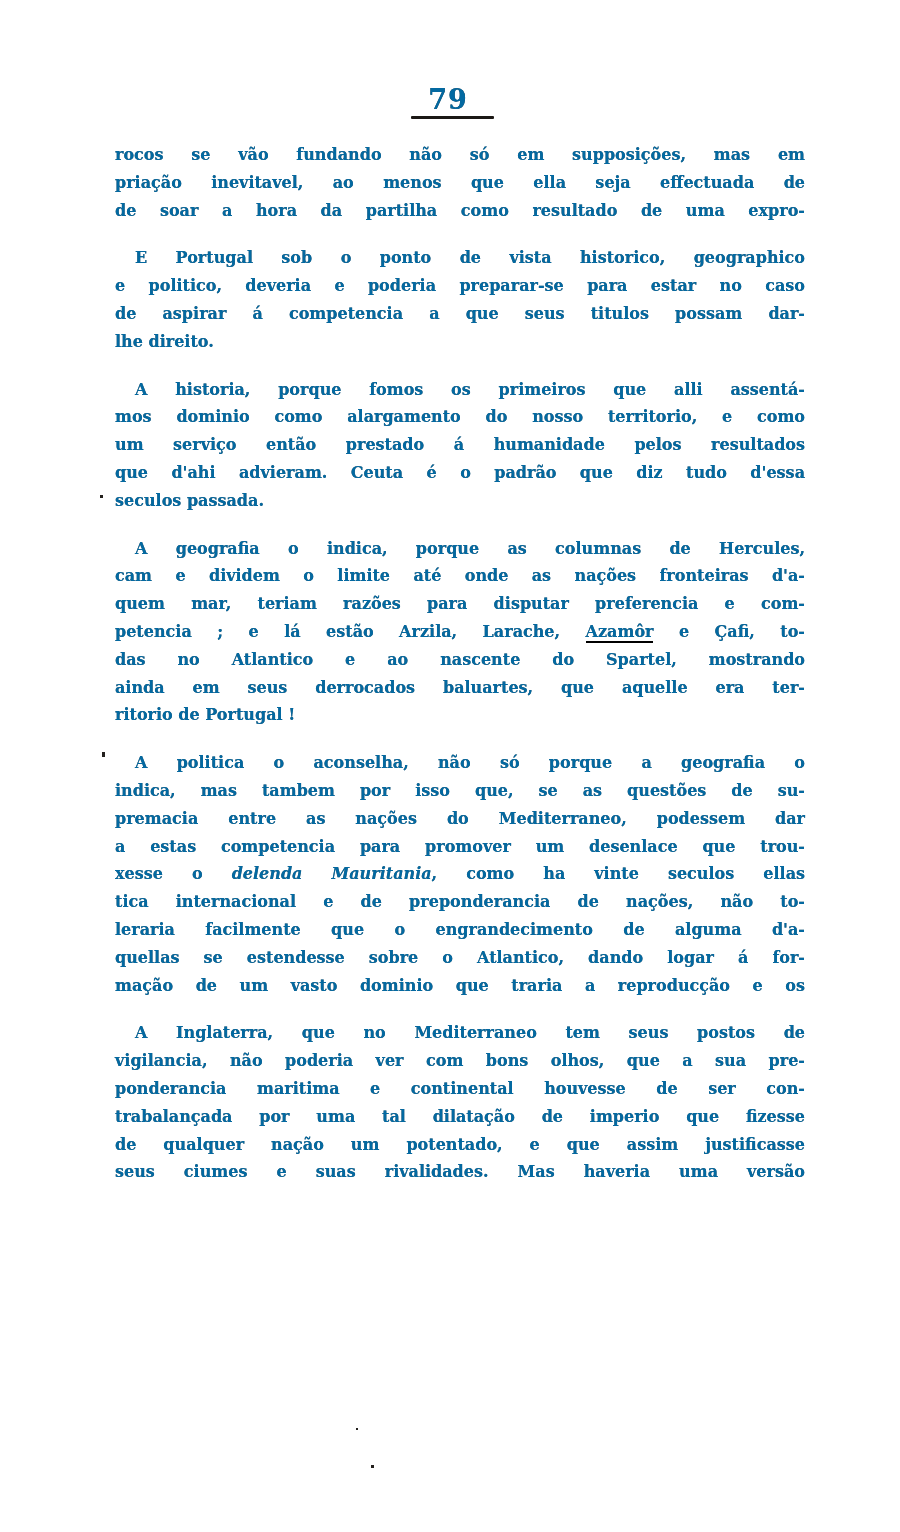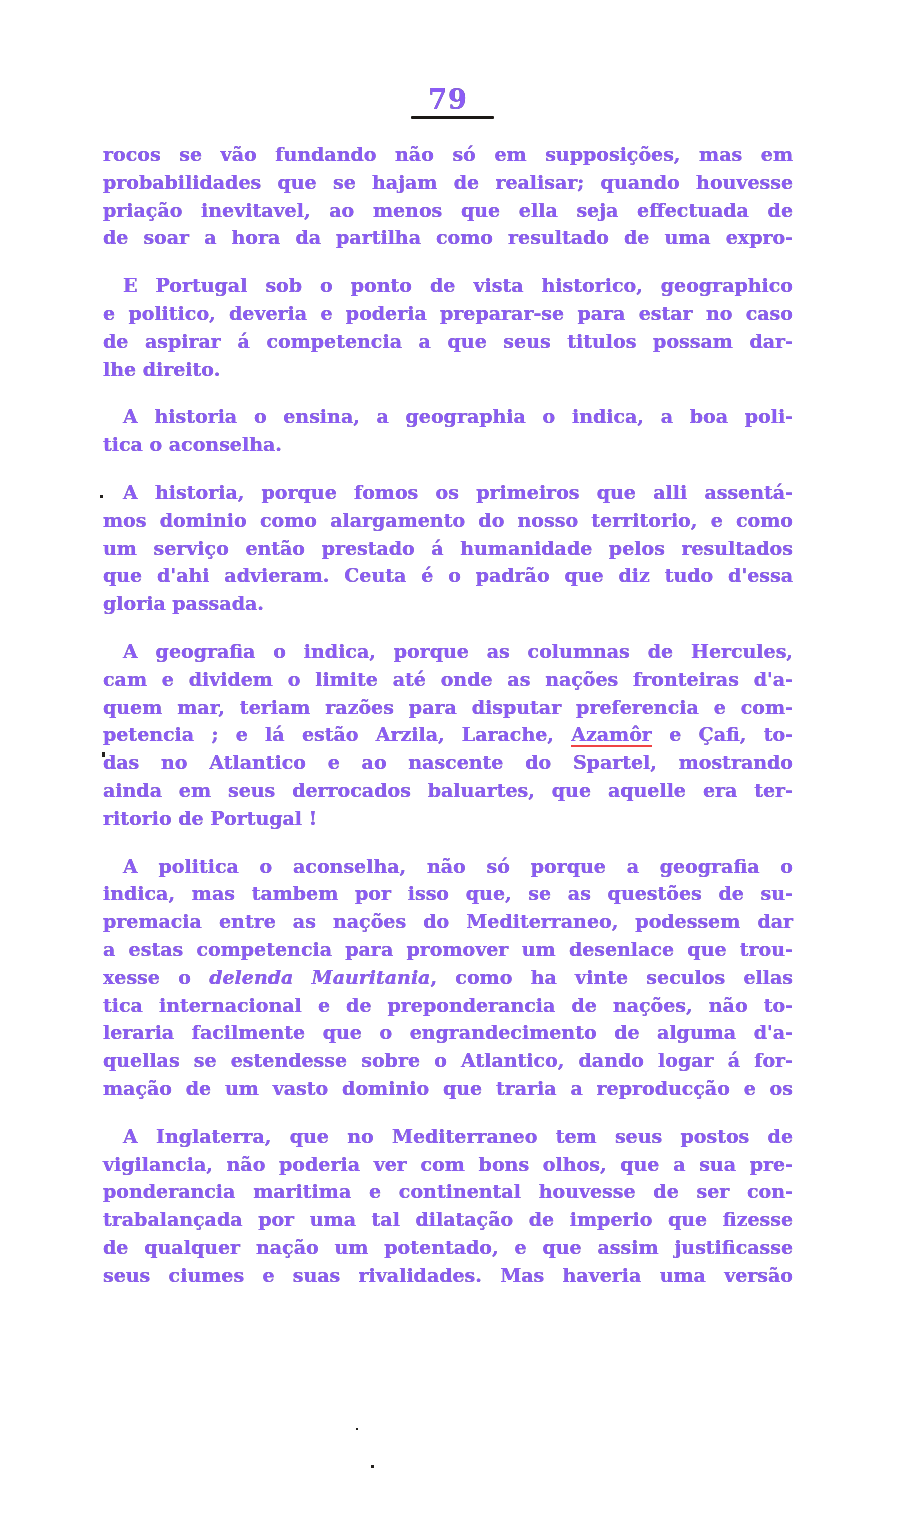--- a/index.html
+++ b/index.html
@@ -2,21 +2,21 @@
 <html><head>
 <meta charset="utf-8">
 <style>
   html, body { margin: 0; padding: 0; background: #ffffff; }
   .page {
     position: relative;
     width: 900px;
     height: 1524px;
     background: #ffffff;
     font-family: "DejaVu Serif", serif;
-    color: #8b5cf6;
+    color: #0369a1;
     overflow: hidden;
   }
   .pagenum {
     position: absolute;
     top: 84px;
     left: 103px;
     width: 690px;
     text-align: center;
     font-size: 27px;
     font-weight: bold;
@@ -28,71 +28,66 @@
     top: 116px;
     left: 411px;
     width: 83px;
     height: 3px;
     background: #1b1815;
     border-radius: 1px;
   }
   .text-block {
     position: absolute;
     top: 141px;
-    left: 103px;
+    left: 115px;
     width: 690px;
-    font-size: 19px;
+    font-size: 16px;
     line-height: 27.8px;
     font-weight: bold;
     text-shadow: 0 0 0.5px rgba(23,20,18,0.65);
   }
   .para { margin: 0; }
   
   .text-block .para:nth-child(6) { margin-top: 8px; }
   .text-block .para:nth-child(7) { margin-top: 5px; }
   .line { display: block; height: 27.8px; }
   .line.just { text-align: justify; text-align-last: justify; }
   .line.first { padding-left: 20px; margin-top: 20px; }
   .it { font-style: italic; }
-  .ul { border-bottom: 2px solid #ef4444; }
+  .ul { border-bottom: 2px solid #000000; }
   .speck { position: absolute; background: #23201d; }
   #speck-1 { left: 100px; top: 495px; width: 3px; height: 3px; }
   #speck-2 { left: 102px; top: 752px; width: 3px; height: 5px; }
   #speck-3 { left: 356px; top: 1428px; width: 2px; height: 2px; }
   #speck-4 { left: 371px; top: 1465px; width: 3px; height: 3px; }
 </style>
 </head>
 <body>
 
 <div class="page">
   <div class="pagenum">79</div>
   <div class="pagenum-rule"></div>
   <div class="text-block">
       <div class="para">
         <div class="line just"><span class="">rocos se vão fundando não só em supposições, mas em</span></div>
-        <div class="line just"><span class="">probabilidades que se hajam de realisar; quando houvesse</span></div>
         <div class="line just"><span class="">priação inevitavel, ao menos que ella seja effectuada de</span></div>
         <div class="line just"><span class="">de soar a hora da partilha como resultado de uma expro-</span></div>
       </div>
       <div class="para">
         <div class="line just first"><span class="">E Portugal sob o ponto de vista historico, geographico</span></div>
         <div class="line just"><span class="">e politico, deveria e poderia preparar-se para estar no caso</span></div>
         <div class="line just"><span class="">de aspirar á competencia a que seus titulos possam dar-</span></div>
         <div class="line"><span class="">lhe direito.</span></div>
       </div>
       <div class="para">
-        <div class="line just first"><span class="">A historia o ensina, a geographia o indica, a boa poli-</span></div>
-        <div class="line"><span class="">tica o aconselha.</span></div>
-      </div>
-      <div class="para">
         <div class="line just first"><span class="">A historia, porque fomos os primeiros que alli assentá-</span></div>
         <div class="line just"><span class="">mos dominio como alargamento do nosso territorio, e como</span></div>
         <div class="line just"><span class="">um serviço então prestado á humanidade pelos resultados</span></div>
         <div class="line just"><span class="">que d'ahi advieram. Ceuta é o padrão que diz tudo d'essa</span></div>
-        <div class="line"><span class="">gloria passada.</span></div>
+        <div class="line"><span class="">seculos passada.</span></div>
       </div>
       <div class="para">
         <div class="line just first"><span class="">A geografia o indica, porque as columnas de Hercules,</span></div>
         <div class="line just"><span class="">cam e dividem o limite até onde as nações fronteiras d'a-</span></div>
         <div class="line just"><span class="">quem mar, teriam razões para disputar preferencia e com-</span></div>
         <div class="line just"><span class="">petencia ; e lá estão Arzila, Larache, </span><span class=" ul">Azamôr</span><span class=""> e Çafi, to-</span></div>
         <div class="line just"><span class="">das no Atlantico e ao nascente do Spartel, mostrando</span></div>
         <div class="line just"><span class="">ainda em seus derrocados baluartes, que aquelle era ter-</span></div>
         <div class="line"><span class="">ritorio de Portugal !</span></div>
       </div>

